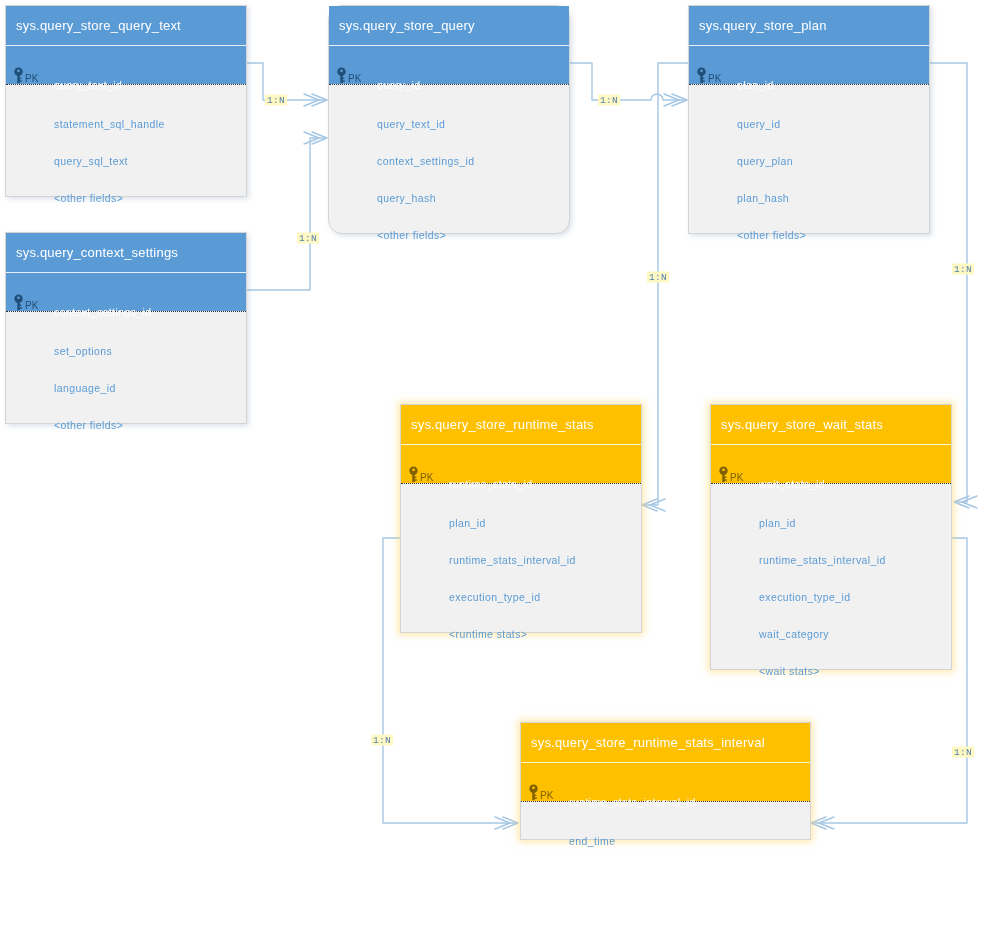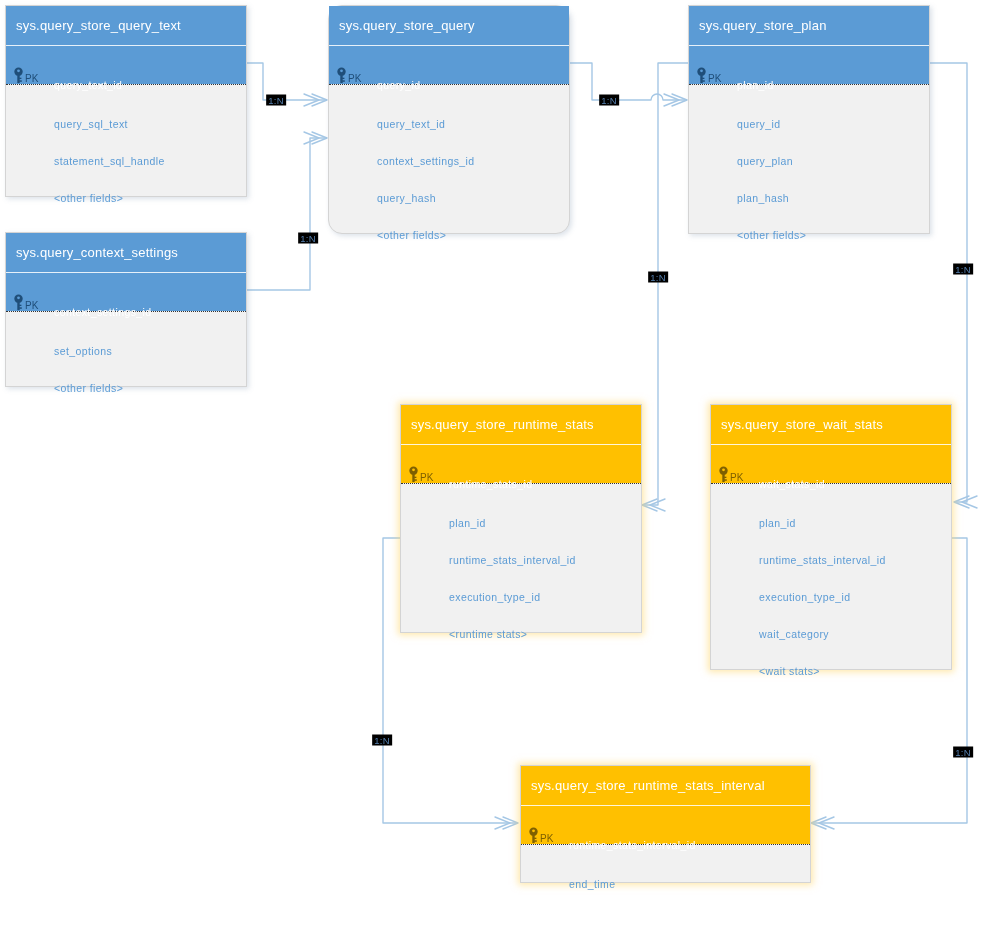--- a/index.html
+++ b/index.html
@@ -31,28 +31,28 @@
   .blue .key-hole{fill:var(--blue,#5B9BD5);}
   .orange .key-hole{fill:var(--orange,#FFC000);}
 
   
   #t0{left:5px;  top:5px;  width:240px;}
   #t1{left:328px;top:5px;  width:240px;border-radius:14px;}
   #t2{left:688px;top:5px;  width:240px;}
   #t3{left:5px;  top:232px;width:240px;}
   #t4{left:400px;top:404px;width:240px;}
   #t5{left:710px;top:404px;width:240px;}
-  #t6{left:520px;top:765px;width:289px;}
+  #t6{left:520px;top:722px;width:289px;}
 
   
   #wires{position:absolute;left:0;top:0;pointer-events:none;}
   #wires path{fill:none;stroke:var(--line,#A5C7E5);stroke-width:1.4;stroke-linejoin:round;stroke-linecap:round;}
 
-  .card{position:absolute;transform:translate(-50%,-50%);background:#000000;padding:0 2px;
-        font-size:9.5px;color:var(--label-text,#557FAE);letter-spacing:.3px;}
+  .card{position:absolute;transform:translate(-50%,-50%);background:#fef9c3;padding:0 2px;
+        font-size:9.5px;color:var(--label-text,#557FAE);letter-spacing:.3px;font-family:Liberation Mono, monospace;}
   #cl0{left:276px;top:100px;}
   #cl1{left:308px;top:238px;}
   #cl2{left:609px;top:100px;}
   #cl3{left:658px;top:277px;}
   #cl4{left:963px;top:269px;}
   #cl5{left:382px;top:740px;}
   #cl6{left:963px;top:752px;}
 </style>
 </head>
 <body>
@@ -115,24 +115,24 @@
             <rect x="4.3" y="8" width="2.4" height="7.6" fill="currentColor"></rect>
             <rect x="6.2" y="10.2" width="2.2" height="1.3" fill="currentColor"></rect>
             <rect x="6.2" y="12.8" width="2.6" height="1.5" fill="currentColor"></rect>
           </svg>
         <span class="pklabel">PK</span>
       </span>
       <span class="fname">query_text_id</span>
     </div>
     <div class="tbody">
       <div class="trow">
+          <span class="fname">statement_sql_handle</span>
+        </div>
+      <div class="trow">
           <span class="fname">query_sql_text</span>
-        </div>
-      <div class="trow">
-          <span class="fname">statement_sql_handle</span>
         </div>
       <div class="trow">
           <span class="fname">&lt;other fields&gt;</span>
         </div>
     </div>
   </div>
 
   <div id="t1" class="etable blue">
     <div class="ttitle">sys.query_store_query</div>
     <div class="pkrow">
@@ -208,20 +208,23 @@
           </svg>
         <span class="pklabel">PK</span>
       </span>
       <span class="fname">context_settings_id</span>
     </div>
     <div class="tbody">
       <div class="trow">
           <span class="fname">set_options</span>
         </div>
       <div class="trow">
+          <span class="fname">language_id</span>
+        </div>
+      <div class="trow">
           <span class="fname">&lt;other fields&gt;</span>
         </div>
     </div>
   </div>
 
   <div id="t4" class="etable orange">
     <div class="ttitle">sys.query_store_runtime_stats</div>
     <div class="pkrow">
       <span class="pkbadge">
         <svg class="key" width="11" height="17" viewBox="0 0 11 16">

